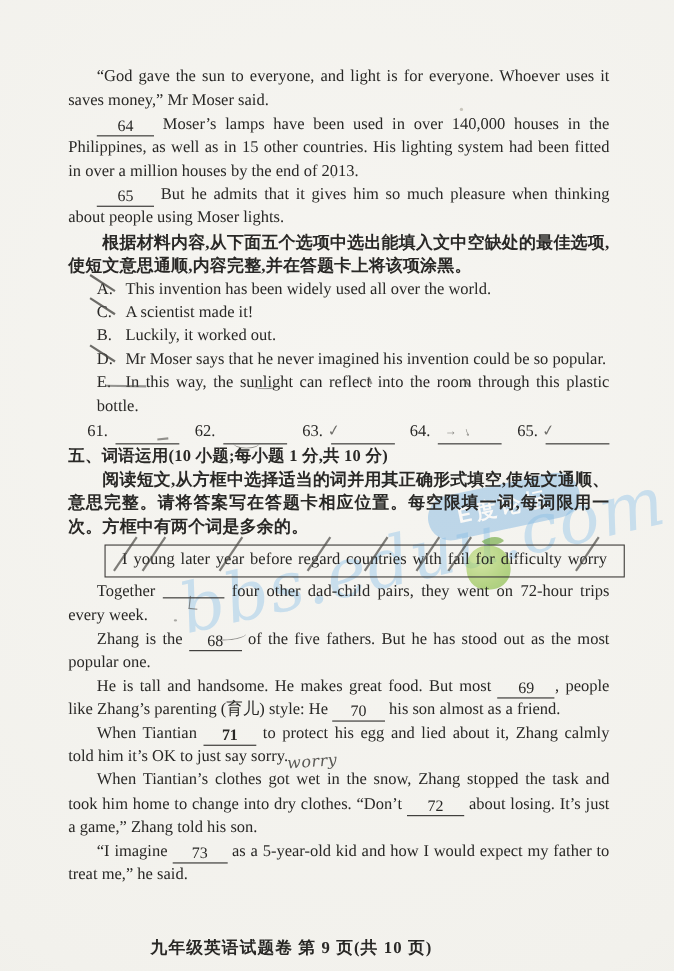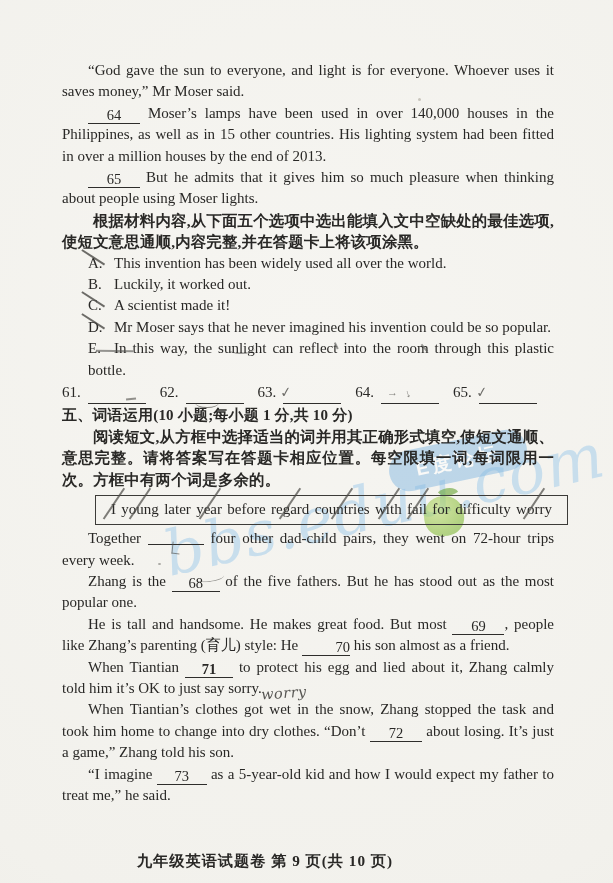--- a/index.html
+++ b/index.html
@@ -27,21 +27,21 @@
   }
   .bnum{font-size:14.5px;}
   
   .opt{padding-left:26px;text-indent:0;}
   .optletter{position:relative;display:inline-block;min-width:26px;}
   .optletter.struck::before{
     content:"";position:absolute;left:-6px;top:-4px;width:27px;height:1.6px;
     background:#4a4945;opacity:.8;transform:rotate(33deg);transform-origin:left center;
   }
   
-  .answers{display:flex;align-items:flex-end;margin:1px 0 1px;}
+  .answers{display:flex;align-items:flex-end;margin:1px 0 1px;justify-content:flex-end;}
   .ans{display:flex;align-items:flex-end;margin-right:14px;}
   .ans:last-child{margin-right:0;}
   .ansnum{margin-right:7px;}
   .ansblank{position:relative;width:58px;height:17px;border-bottom:1.3px solid #2e2d2b;}
   .mk-dash::after{content:"";position:absolute;right:10px;bottom:3px;width:10px;height:1.5px;background:#5a5955;opacity:.65;transform:rotate(-6deg);}
   .mk-arc::after{content:"";position:absolute;left:9px;bottom:-5px;width:24px;height:10px;border-bottom:1.6px solid #55544f;border-radius:0 0 55% 55%;opacity:.7;}
   .mk-check::before{content:"✓";position:absolute;left:-3px;bottom:-1px;font-size:14px;color:#4e4d49;opacity:.8;transform:rotate(-8deg);}
   .mk-arrows::before{content:"→";position:absolute;left:6px;bottom:-1px;font-size:11px;color:#55544f;opacity:.75;}
   .mk-arrows::after{content:"↓";position:absolute;left:24px;bottom:-2px;font-size:11px;color:#55544f;opacity:.75;transform:rotate(-18deg);}
   
@@ -104,22 +104,22 @@
 
 <div id="content">
   <div>
       <p class="ind">“God gave the sun to everyone, and light is for everyone. Whoever uses it saves money,” Mr Moser said.</p>
       <p class="ind"><span class="blank" style="min-width: 52px; text-align: center;"><span class="bnum">64</span></span> Moser’s lamps have been used in over 140,000 houses in the Philippines, as well as in 15 other countries. His lighting system had been fitted in over a million houses by the end of 2013.</p>
       <p class="ind"><span class="blank" style="min-width: 52px;"><span class="bnum">65</span></span> But he admits that it gives him so much pleasure when thinking about people using Moser lights.</p>
     </div>
   <p class="cn">根据材料内容,从下面五个选项中选出能填入文中空缺处的最佳选项,使短文意思通顺,内容完整,并在答题卡上将该项涂黑。</p>
   <div>
       <p class="opt"><span class="optletter struck">A.</span><span>This invention has been widely used all over the world.</span></p>
+      <p class="opt"><span class="optletter struck">C.</span><span>A scientist made it!</span></p>
       <p class="opt"><span class="optletter">B.</span><span>Luckily, it worked out.</span></p>
-      <p class="opt"><span class="optletter struck">C.</span><span>A scientist made it!</span></p>
       <p class="opt"><span class="optletter struck">D.</span><span>Mr Moser says that he never imagined his invention could be so popular.</span></p>
       <p class="opt"><span class="optletter">E.</span><span>In this way, the sunlight can reflect into the room through this plastic bottle.</span></p>
     </div>
   <div class="answers">
       <div class="ans">
         <span class="ansnum">61.</span>
         <div class="ansblank mk-dash"></div>
       </div>
       <div class="ans">
         <span class="ansnum">62.</span>
@@ -150,21 +150,21 @@
       <span class="word crossed">countries</span>
       <span class="word crossed">with</span>
       <span class="word crossed">fail</span>
       <span class="word">for</span>
       <span class="word">difficulty</span>
       <span class="word crossed">worry</span>
     </div>
   <div>
       <p class="ind">Together <span class="blank" style="min-width: 56px;"><span class="bnum"></span></span> four other dad-child pairs, they went on 72-hour trips every week.</p>
       <p class="ind">Zhang is the <span class="blank" style="min-width: 48px;"><span class="bnum">68</span></span> of the five fathers. But he has stood out as the most popular one.</p>
-      <p class="ind">He is tall and handsome. He makes great food. But most <span class="blank" style="min-width: 52px;"><span class="bnum">69</span></span>, people like Zhang’s parenting (育儿) style: He <span class="blank" style="min-width: 48px; text-align: right;"><span class="bnum">70</span></span> his son almost as a friend.</p>
+      <p class="ind">He is tall and handsome. He makes great food. But most <span class="blank" style="min-width: 52px;"><span class="bnum">69</span></span>, people like Zhang’s parenting (育儿) style: He <span class="blank" style="min-width: 48px;"><span class="bnum">70</span></span> his son almost as a friend.</p>
       <p class="ind">When Tiantian <span class="blank" style="min-width: 48px; font-weight: bold;"><span class="bnum">71</span></span> to protect his egg and lied about it, Zhang calmly told him it’s OK to just say sorry.</p>
       <p class="ind">When Tiantian’s clothes got wet in the snow, Zhang stopped the task and took him home to change into dry clothes. “Don’t <span class="blank" style="min-width: 52px;"><span class="bnum">72</span></span> about losing. It’s just a game,” Zhang told his son.</p>
       <p class="ind">“I imagine <span class="blank" style="min-width: 50px;"><span class="bnum">73</span></span> as a 5-year-old kid and how I would expect my father to treat me,” he said.</p>
     </div>
 </div>
 
 <div class="layer" id="marks-layer">
   <div class="pline" style="left:96px;top:350px;width:37px;transform:rotate(1deg);"></div>
   <div class="parc" style="left:229px;top:344px;width:26px;height:9px;"></div>
   <div class="pline" style="left:333px;top:345px;width:7px;transform:rotate(65deg);"></div>

